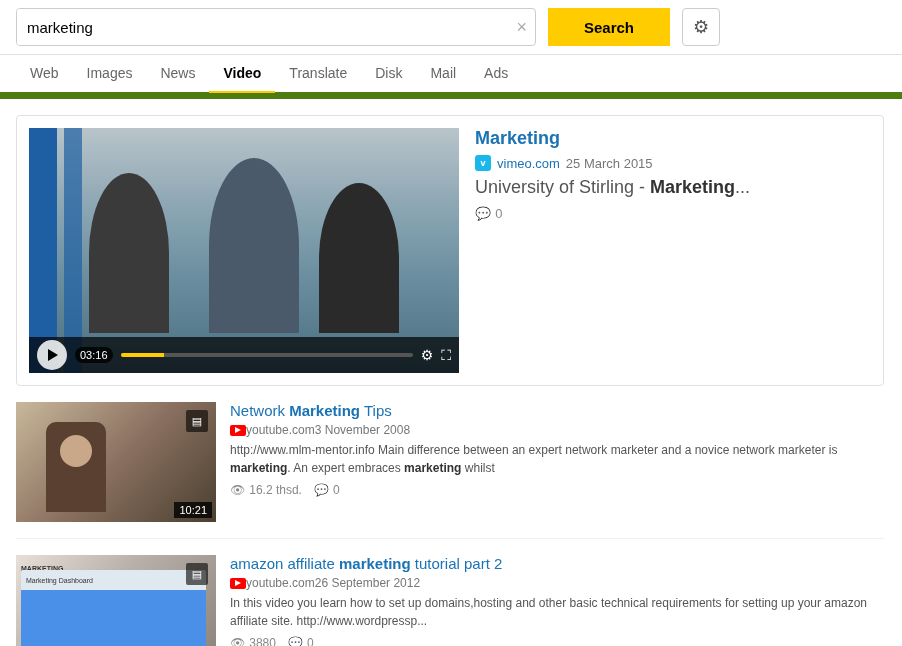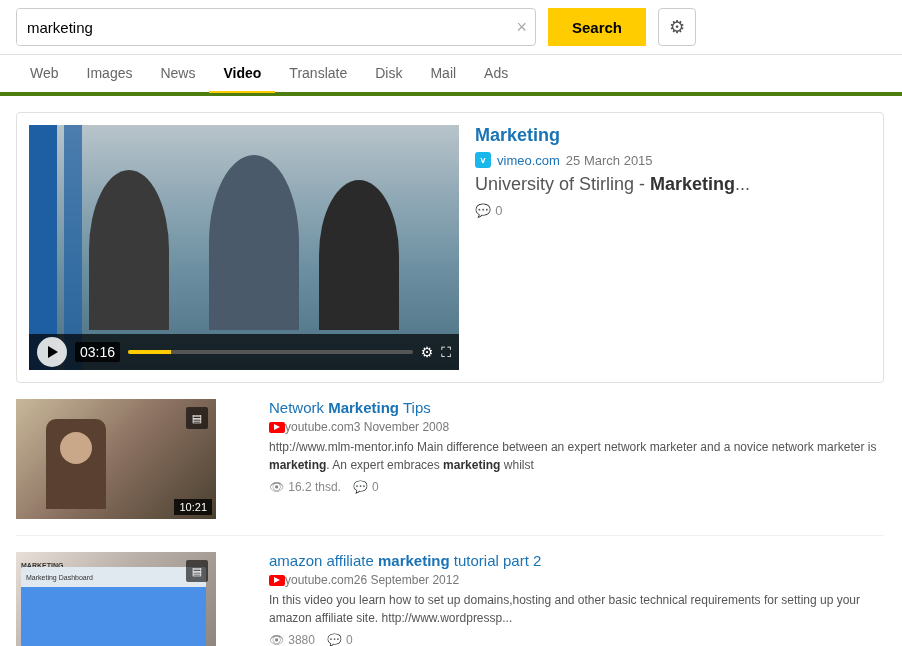--- a/index.html
+++ b/index.html
@@ -46,21 +46,21 @@
       cursor: pointer;
       padding: 0 8px;
       color: #aaa;
       font-size: 18px;
       line-height: 1;
     }
     .search-btn {
       background: #fc0;
       border: none;
       cursor: pointer;
-      padding: 0 24px;
+      padding: 0 36px;
       font-size: 15px;
       font-weight: bold;
       height: 38px;
       color: #000;
     }
     .filter-btn {
       background: none;
       border: 1px solid #ccc;
       border-radius: 4px;
       cursor: pointer;
@@ -68,21 +68,21 @@
       font-size: 18px;
       color: #555;
       height: 38px;
     }
 
     
     .nav-tabs {
       display: flex;
       gap: 0;
       padding: 0 16px;
-      border-bottom: 4px solid #4d7c0f;
+      border-bottom: 7px solid #4d7c0f;
     }
     .nav-tab {
       padding: 10px 14px;
       font-size: 14px;
       color: #666;
       cursor: pointer;
       text-decoration: none;
       border-bottom: 2px solid transparent;
       margin-bottom: -1px;
     }
@@ -197,23 +197,23 @@
       width: 0;
       height: 0;
       border-style: solid;
       border-width: 6px 0 6px 10px;
       border-color: transparent transparent transparent #000;
       margin-left: 2px;
     }
     .time-badge {
       background: rgba(0,0,0,0.8);
       color: #fff;
-      font-size: 14px;
+      font-size: 11px;
       padding: 2px 5px;
-      border-radius: 2px;
+      border-radius: 8px;
     }
     .progress-bar {
       flex: 1;
       height: 4px;
       background: #555;
       border-radius: 2px;
       overflow: hidden;
     }
     .progress-fill {
       height: 100%;
@@ -342,21 +342,21 @@
     .thumb-duration {
       position: absolute;
       bottom: 4px;
       right: 4px;
       background: rgba(0,0,0,0.8);
       color: #fff;
       font-size: 11px;
       padding: 2px 5px;
       border-radius: 0;
     }
-    .small-info { flex: 1; margin-left: 39px; }
+    .small-info { flex: 1; }
     .small-title {
       font-size: 15px;
       color: #1a73b5;
       cursor: pointer;
       margin-bottom: 4px;
     }
     .small-title strong { color: #1a73b5; }
     .small-source {
       display: flex;
       align-items: center;

